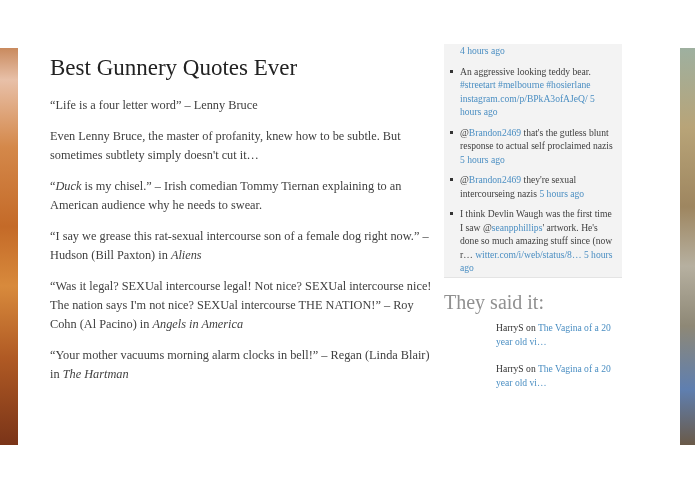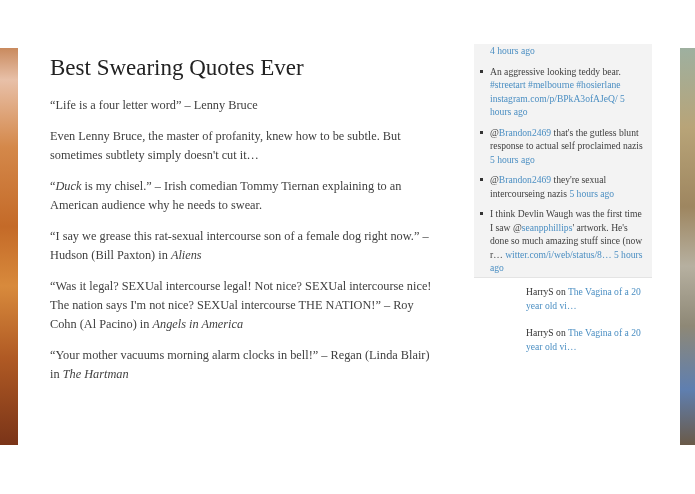--- a/index.html
+++ b/index.html
@@ -20,21 +20,21 @@
     font-family: "Liberation Serif", "DejaVu Serif", serif;
     font-size: 23px; color: #222; font-weight: normal; margin: 6px 0 0 0; line-height: 28px;
   }
   .entry { margin-top: 14px; }
   .entry p {
     font-family: "Liberation Serif", "DejaVu Serif", serif;
     font-size: 12.3px; line-height: 19px; color: #404040; margin: 0 0 12px 0;
   }
   .entry p em { font-style: italic; }
 
-  .sidebar { position: absolute; left: 474px; top: 48px; width: 178px; }
+  .sidebar { position: absolute; left: 444px; top: 48px; width: 178px; }
   .tweet-box {
     background: #f3f3f3; border-bottom: 1px solid #e4e4e4;
     padding: 0 8px 8px 6px; height: 234px; box-sizing: border-box;
   }
   .tweet-box ul { list-style: none; margin: 0; padding: 0; }
   .tweet-box li {
     position: relative; padding-left: 10px;
     font-family: "Liberation Serif", "DejaVu Serif", serif;
     font-size: 9.6px; line-height: 13.5px; color: #404040; margin-bottom: 7px;
   }
@@ -53,38 +53,39 @@
     font-size: 9.6px; line-height: 14px; color: #333; margin-bottom: 13px;
   }
 </style>
 </head>
 <body>
 
 <div class="strip-left"></div>
 <div class="strip-right"></div>
 
 <div class="main">
-  <h1 class="page-title">Best Swearing Quotes Ever</h1>
+  <h1 class="page-title">Best Gunnery Quotes Ever</h1>
   <div class="entry" id="entry">
       <p><span>“Life is a four letter word” – Lenny Bruce</span></p>
       <p><span>Even Lenny Bruce, the master of profanity, knew how to be subtle. But sometimes subtlety simply doesn't cut it…</span></p>
       <p><span>“</span><em>Duck</em><span> is my chisel.” – Irish comedian Tommy Tiernan explaining to an American audience why he needs to swear.</span></p>
       <p><span>“I say we grease this rat-sexual intercourse son of a female dog right now.” – Hudson (Bill Paxton) in </span><em>Aliens</em></p>
       <p><span>“Was it legal? SEXUal intercourse legal! Not nice? SEXUal intercourse nice! The nation says I'm not nice? SEXUal intercourse THE NATION!” – Roy Cohn (Al Pacino) in </span><em>Angels in America</em></p>
       <p><span>“Your mother vacuums morning alarm clocks in bell!” – Regan (Linda Blair) in </span><em>The Hartman</em></p>
     </div>
 </div>
 
 <div class="sidebar">
   <div class="tweet-box">
     <ul id="tweets">
         <li class="first"><a href="#">4 hours ago</a></li>
         <li class="bullet"><span>An aggressive looking teddy bear. </span><a href="#">#streetart #melbourne #hosierlane instagram.com/p/BPkA3ofAJeQ/</a><span> </span><a href="#">5 hours ago</a></li>
         <li class="bullet"><span>@</span><a href="#">Brandon2469</a><span> that's the gutless blunt response to actual self proclaimed nazis </span><a href="#">5 hours ago</a></li>
         <li class="bullet"><span>@</span><a href="#">Brandon2469</a><span> they're sexual intercourseing nazis </span><a href="#">5 hours ago</a></li>
         <li class="bullet"><span>I think Devlin Waugh was the first time I saw @</span><a href="#">seanpphillips</a><span>' artwork. He's done so much amazing stuff since (now r… </span><a href="#">witter.com/i/web/status/8…</a><span> </span><a href="#">5 hours ago</a></li>
       </ul>
   </div>
+  <h3 class="widget-title">They said it:</h3>
   <ul class="comments" id="comments">
       <li><span>HarryS</span><span> on </span><a href="#">The Vagina of a 20 year old vi…</a></li>
       <li><span>HarryS</span><span> on </span><a href="#">The Vagina of a 20 year old vi…</a></li>
     </ul>
 </div>
 
 </body></html>

